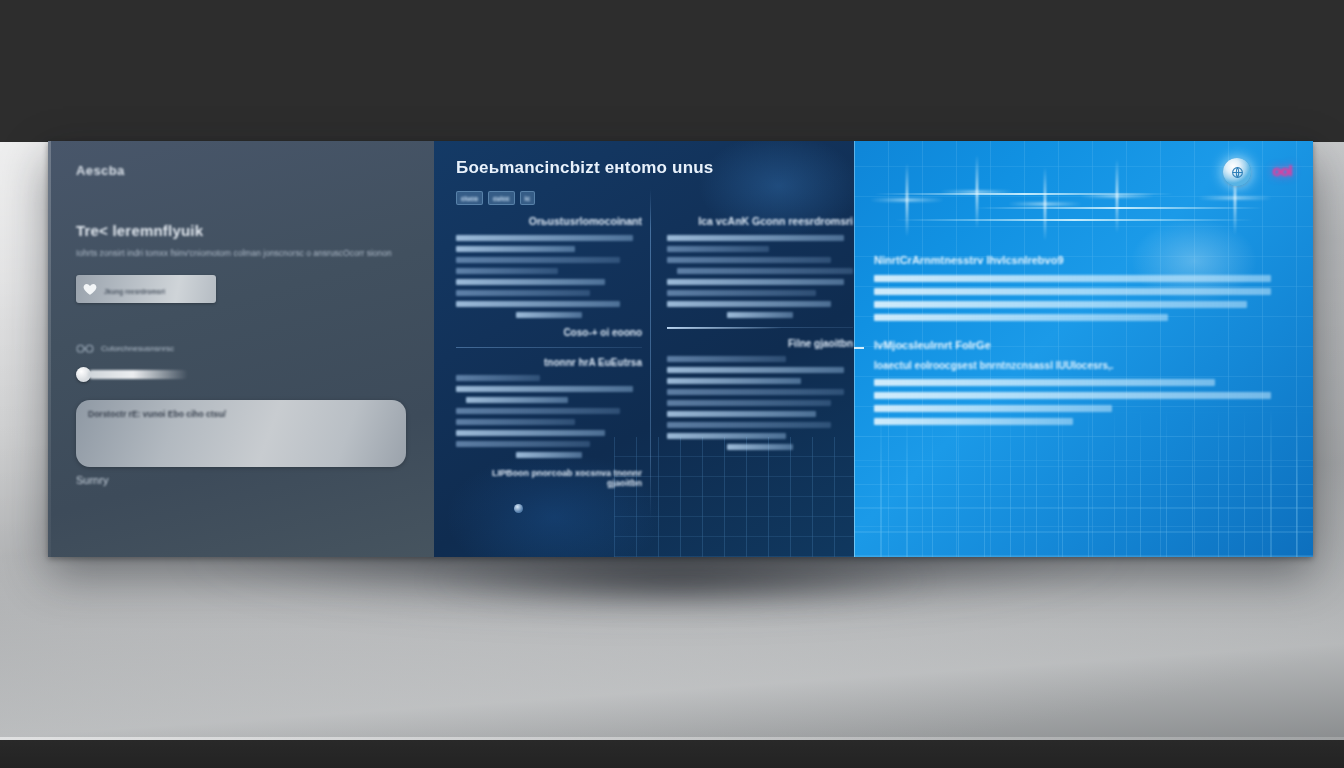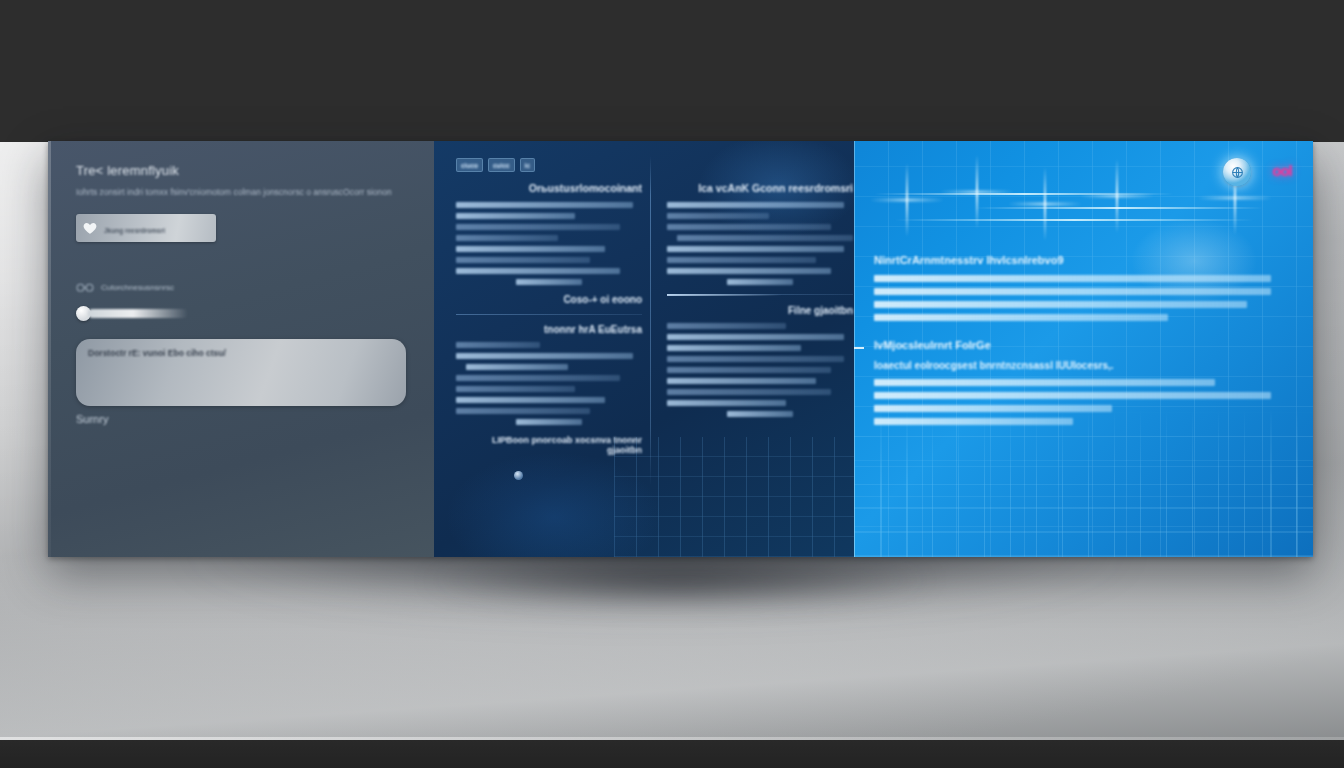--- a/index.html
+++ b/index.html
@@ -50,21 +50,21 @@
     padding:0;
   }
   #sidebar:before{content:"";position:absolute;left:0;top:0;width:3px;height:100%;
     background:linear-gradient(180deg,rgba(255,255,255,.22),rgba(255,255,255,.04));}
   .sb-pad{padding:22px 28px 0 28px;}
   .brand{
     font-size:13px;font-weight:600;color:#d9e0e8;letter-spacing:.4px;
     filter:blur(.9px);margin:0 0 44px 0;
   }
   .sec-title{
-    font-size:13px;font-weight:400;color:#e2e8ef;letter-spacing:.2px;
+    font-size:15px;font-weight:700;color:#e2e8ef;letter-spacing:.2px;
     filter:blur(.85px);margin:0 0 9px 0;
   }
   .sec-sub{
     font-size:8.5px;color:#aebac8;line-height:1.35;filter:blur(1.1px);
     margin:0 0 16px 0;max-width:330px;
   }
   .mini-card{
     width:128px;height:28px;border-radius:3px;display:flex;align-items:center;gap:6px;
     background:linear-gradient(100deg,#9aa3ad 0%, #b9c0c7 42%, #cfd4d8 72%, #b5bcc3 100%);
     padding:0 6px;box-shadow:0 1px 3px rgba(0,0,0,.28);margin-bottom:38px;
@@ -204,20 +204,21 @@
 <div id="band-sheen"></div>
 <div id="win-shadow"></div>
 <div id="win-shadow2"></div>
 <div id="band-bottom-line"></div>
 <div id="bottom-bar"></div>
 
 <div id="window">
 
   <div id="sidebar">
     <div class="sb-pad">
+      <div class="brand">Aescba</div>
 
       <div class="sec-title">Tre&lt; leremnflyuik</div>
       <div class="sec-sub">Iohrts zonsirt indri tomxx fsinv'cniomotom colman jonscnorsc o ansruscOcorr sionon</div>
 
       <div class="mini-card">
         <span class="mc-ico">
           <svg viewBox="0 0 24 24" fill="currentColor">
               <path d="M12 21s-7-4.7-9-9.2C1.3 8 3.5 4.5 7 4.5c2 0 3.4 1.1 5 3 1.6-1.9 3-3 5-3 3.5 0 5.7 3.5 4 7.3C19 16.3 12 21 12 21z"></path>
             </svg>
         </span>
@@ -253,20 +254,21 @@
 
     </div>
   </div>
 
   <div id="center">
     <div class="c-glowtop"></div>
     <div class="c-glowbot"></div>
     <div class="c-grid"></div>
 
     <div class="c-inner">
+      <div class="c-title">Боеьmancinсbizt eнtomo unus</div>
 
       <div class="chips">
         <span class="chip">
             <span>ciuco</span>
           </span>
         <span class="chip">
             <span>cuicc</span>
           </span>
         <span class="chip">
             <span>ic</span>

